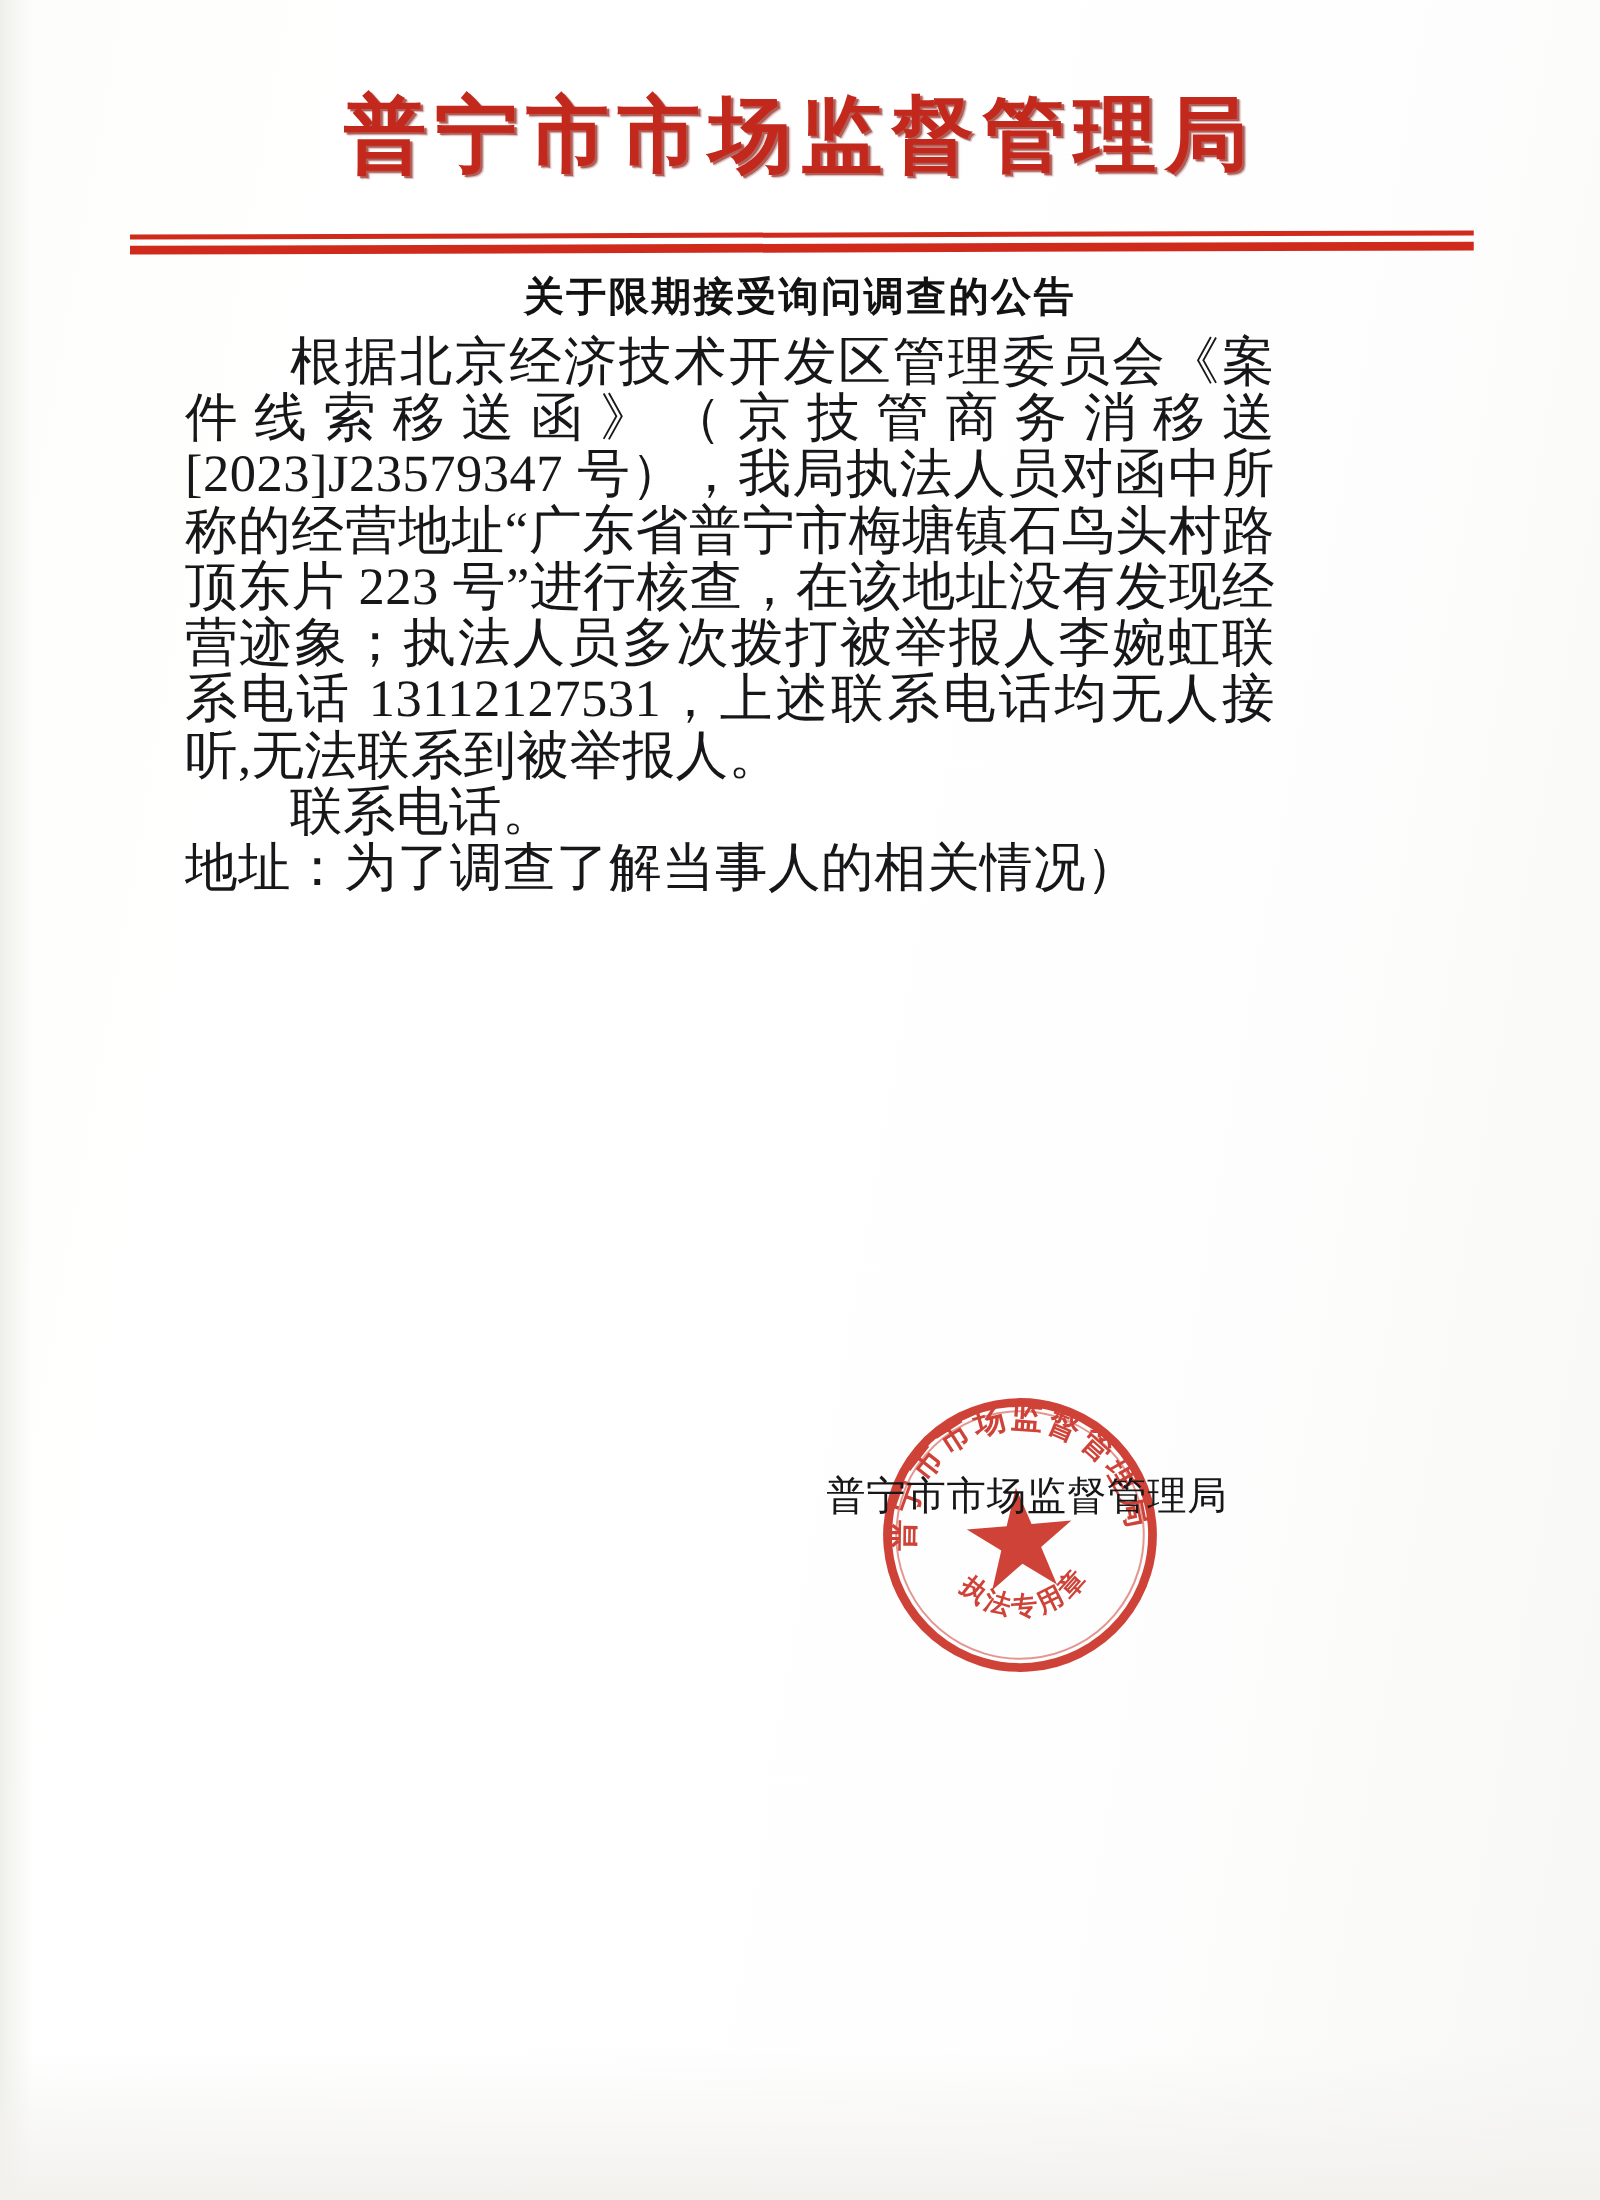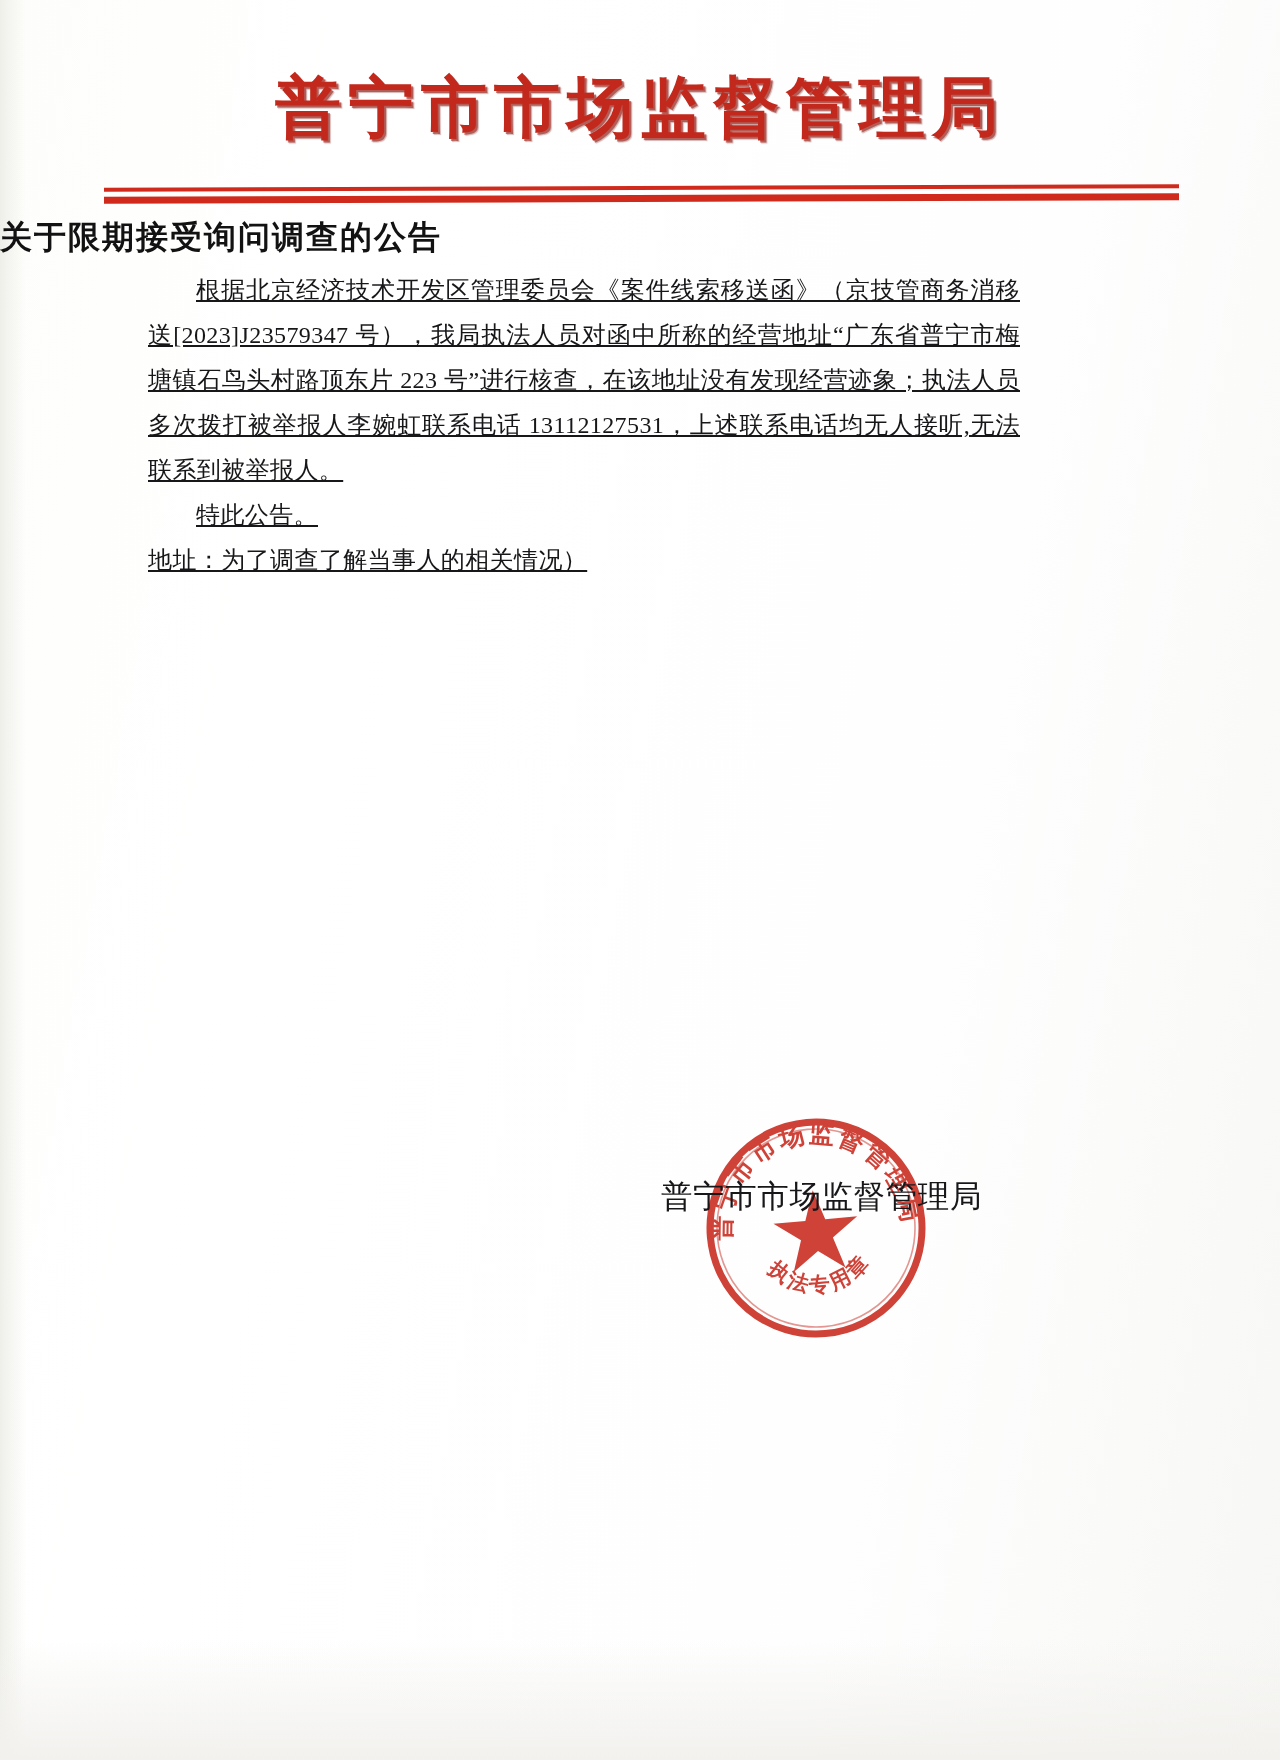--- a/index.html
+++ b/index.html
@@ -76,42 +76,41 @@
     background: #cf2a1b;
     transform: rotate(-0.18deg);
   }
 
   
   .doc-title {
     position: absolute;
     left: 0;
     top: 216px;
     width: 1280px;
-    text-align: left;
+    text-align: center;
     font-family: "DejaVu Sans", "Liberation Sans", sans-serif;
     font-weight: 700;
     font-size: 32px;
     letter-spacing: 2px;
     color: #121212;
   }
 
   
   .body-text {
     position: absolute;
     left: 148px;
     top: 268px;
     width: 872px;
     font-family: "Liberation Serif", "DejaVu Serif", serif;
-    font-size: 24px;
+    font-size: 42px;
     line-height: 45px;
     color: #17171a;
     text-align: justify;
     text-justify: inter-character;
     letter-spacing: 0.4px;
-    text-decoration: underline;
   }
   .para {
     margin: 0 0 0 0;
     text-indent: 2em;
     text-align: justify;
     white-space: normal;
   }
   .para + .para {
     margin-top: 0px;
   }
@@ -164,21 +163,21 @@
 
   <div class="rule-block">
     <div class="rule-thin"></div>
     <div class="rule-thick"></div>
   </div>
 
   <div class="doc-title">关于限期接受询问调查的公告</div>
 
   <div class="body-text">
     <p class="para">根据北京经济技术开发区管理委员会《案件线索移送函》（京技管商务消移送[2023]J23579347 号），我局执法人员对函中所称的经营地址“广东省普宁市梅塘镇石鸟头村路顶东片 223 号”进行核查，在该地址没有发现经营迹象；执法人员多次拨打被举报人李婉虹联系电话 13112127531，上述联系电话均无人接听,无法联系到被举报人。</p>
-    <p class="para">特此公告。</p>
+    <p class="para">联系电话。</p>
     <p class="para noindent">地址：为了调查了解当事人的相关情况）</p>
   </div>
 
   <div class="seal">
     <svg width="232" height="232" viewBox="0 0 232 232" xmlns="http://www.w3.org/2000/svg">
       <defs>
         <path id="sealTopArc" d="M 30,116 A 86,86 0 0 1 202,116"></path>
         <path id="sealBotArc" d="M 52,116 A 64,64 0 0 0 180,116"></path>
       </defs>
       <g opacity="0.88">

